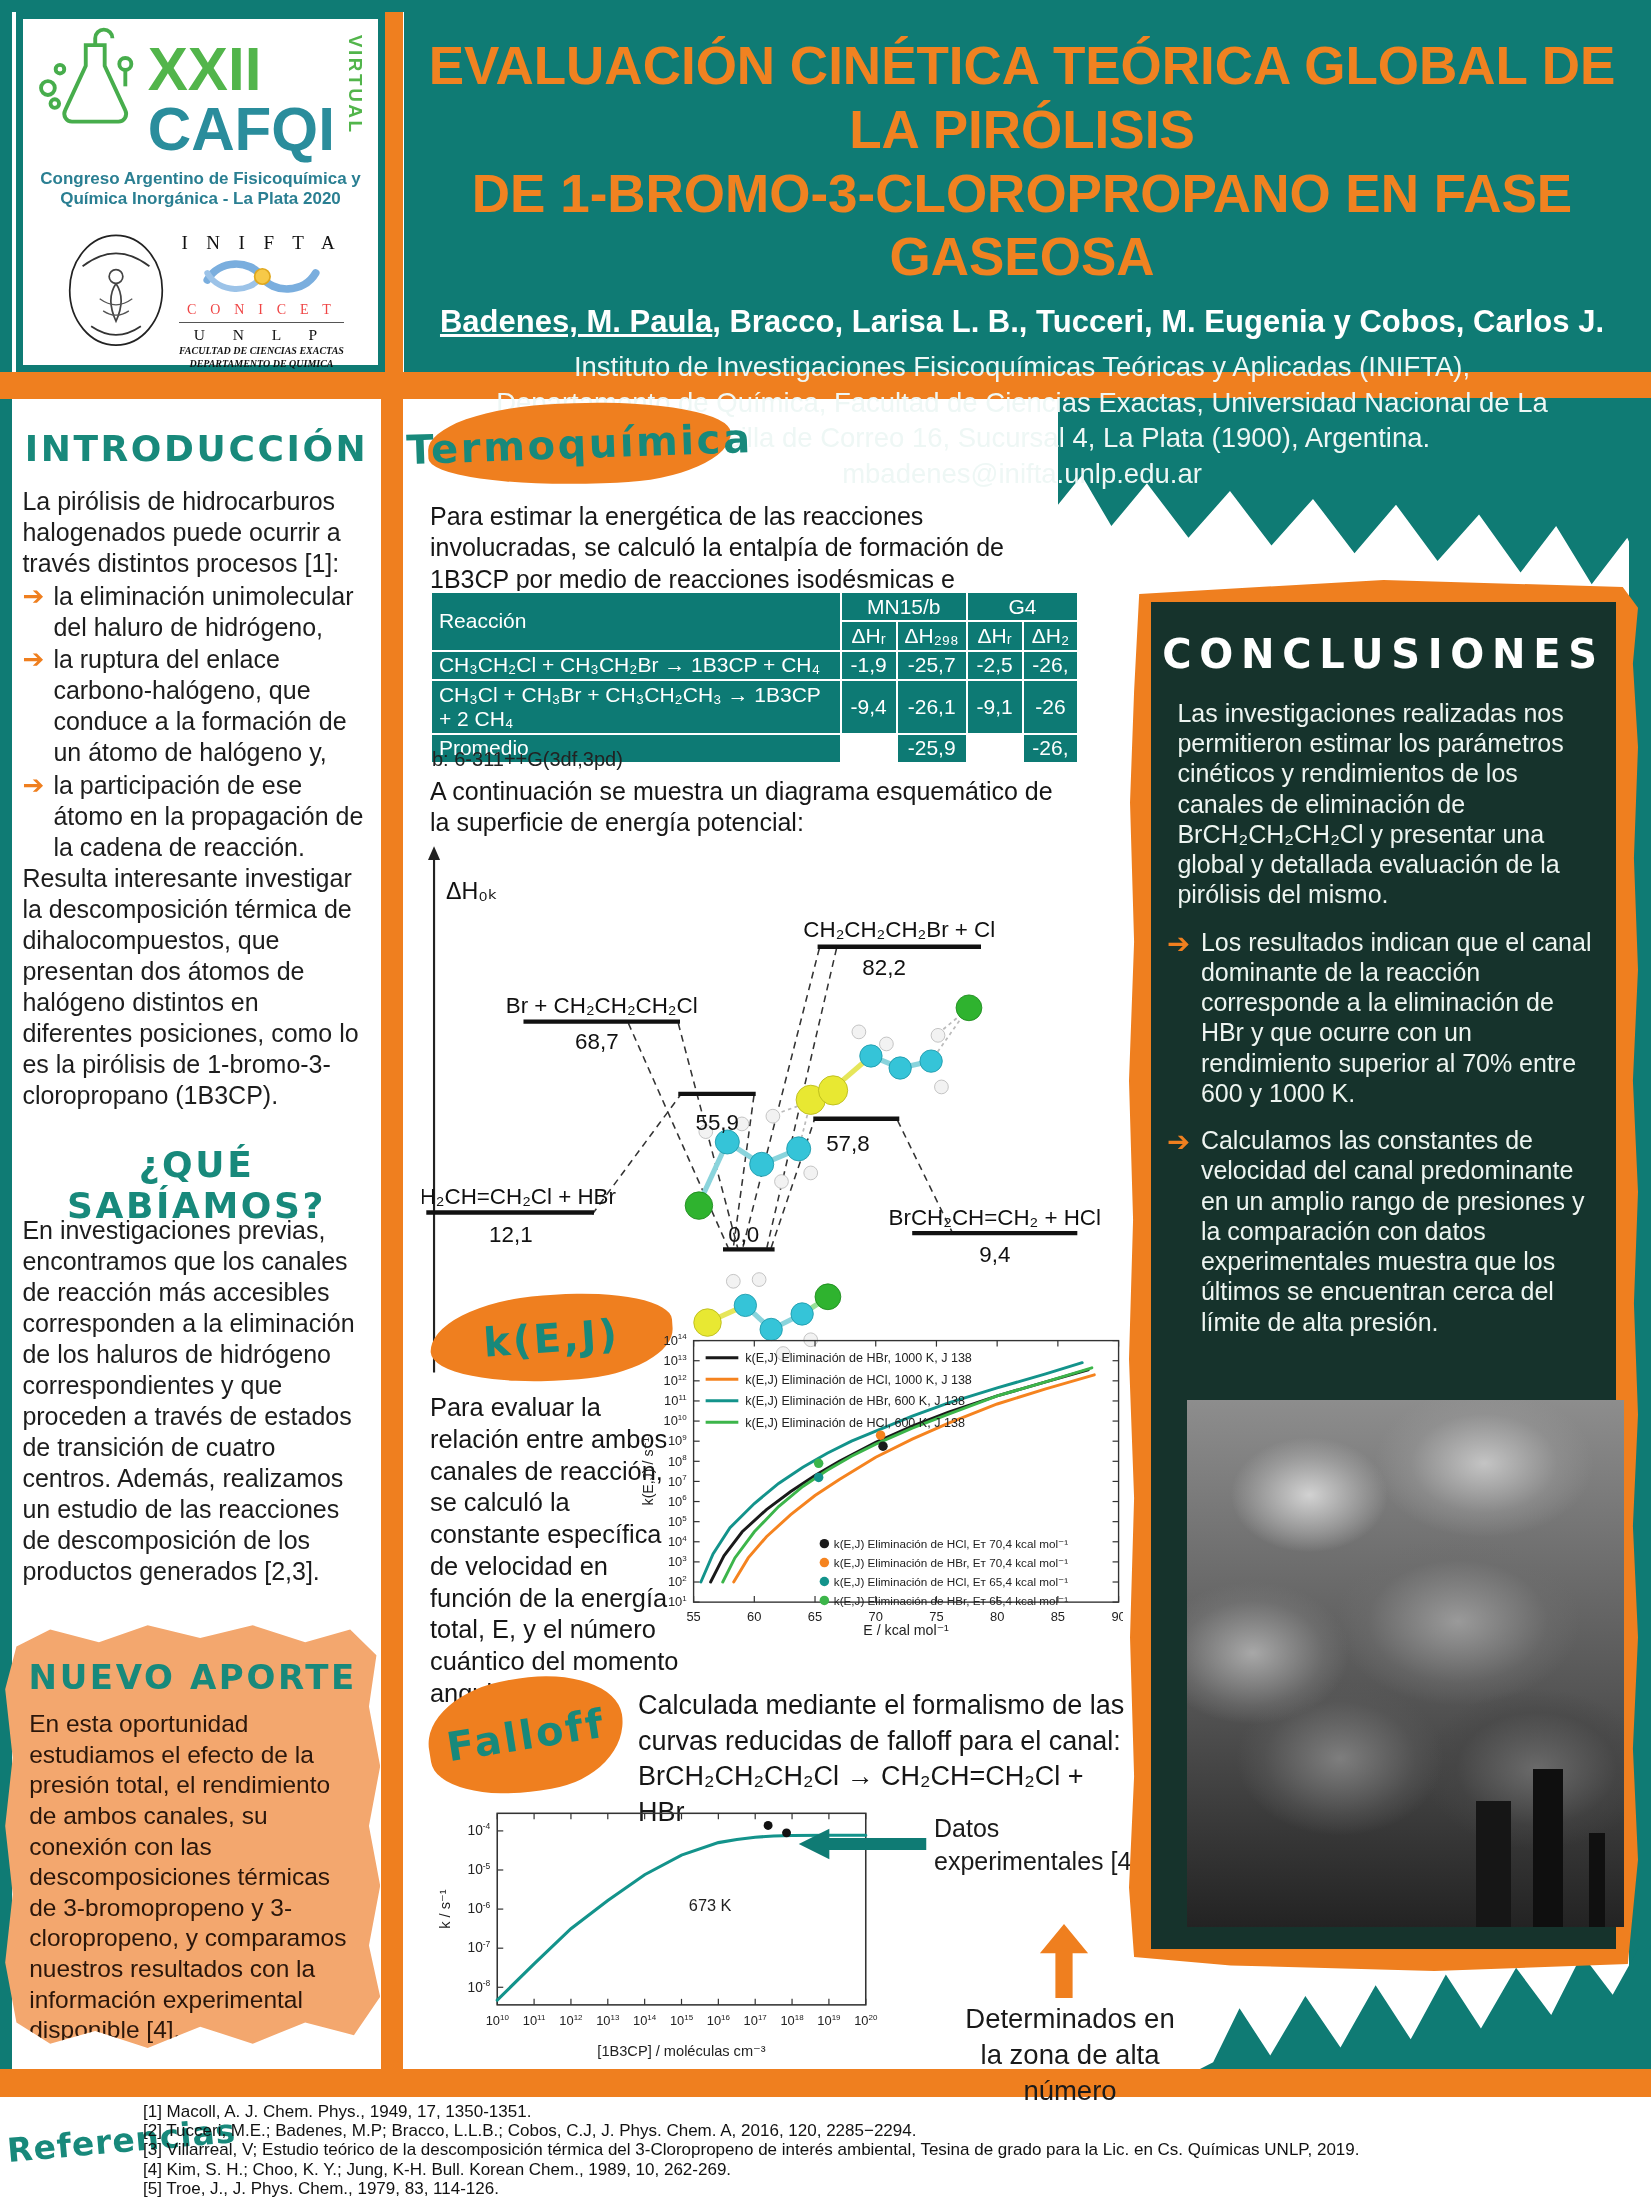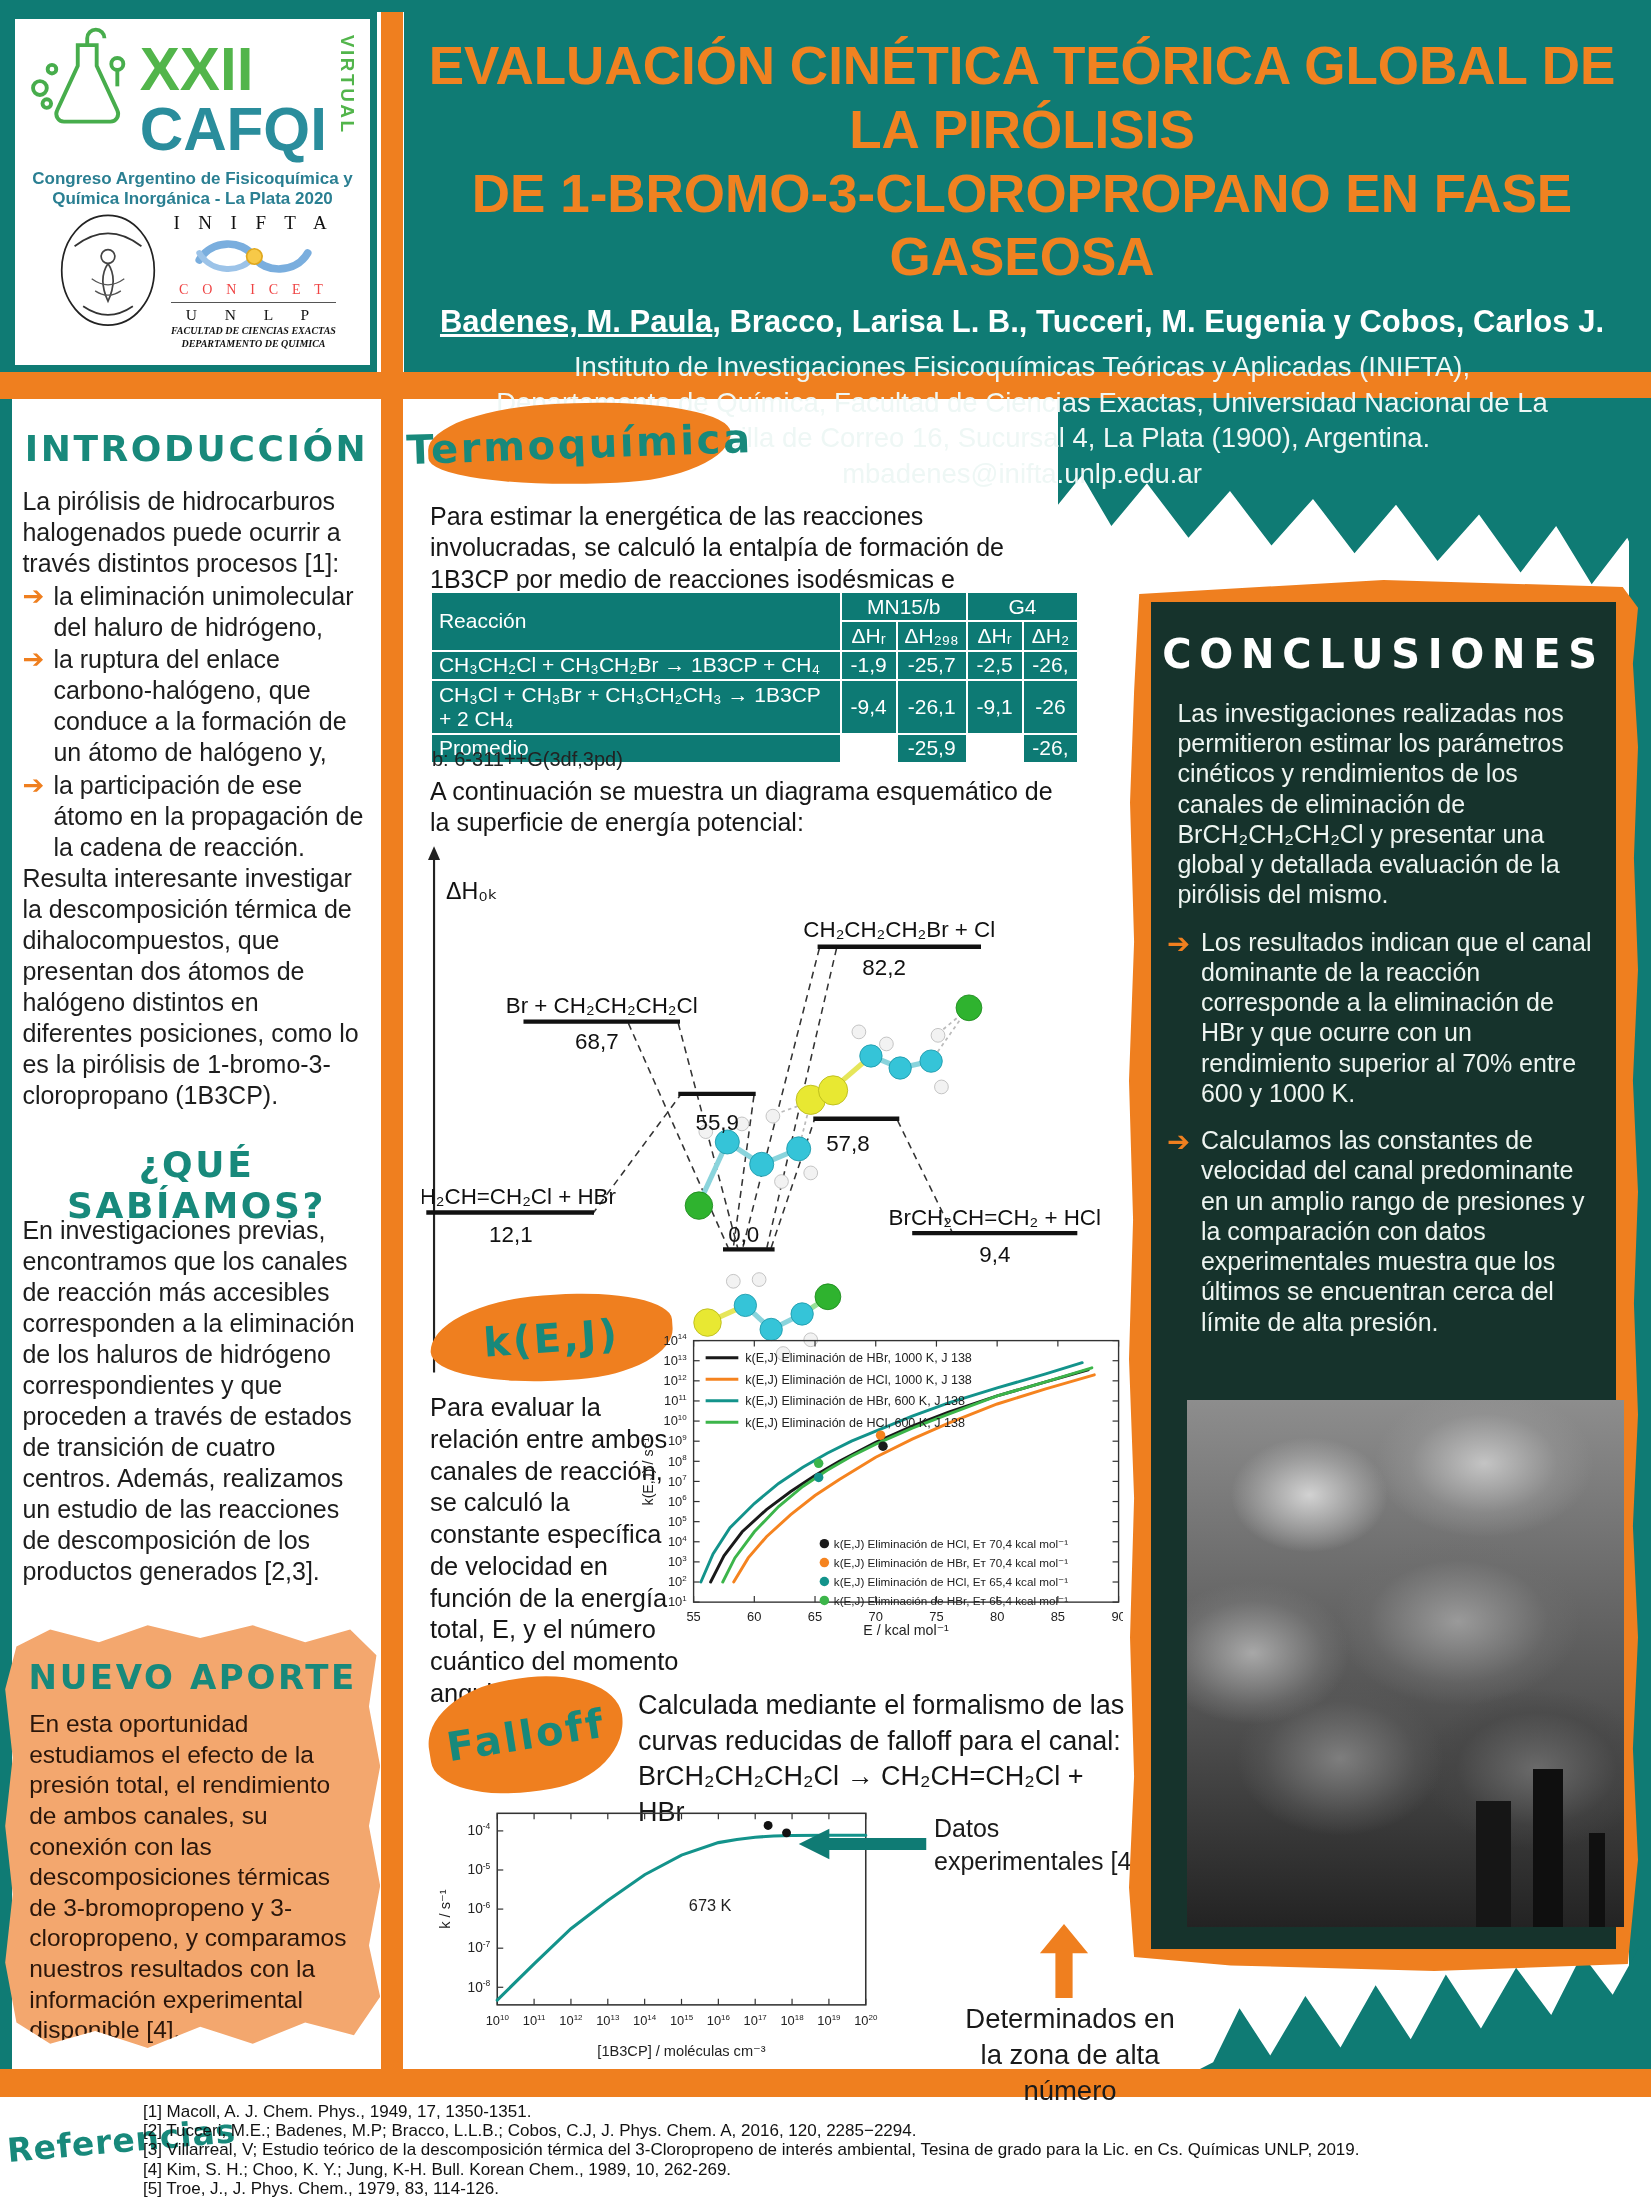--- a/index.html
+++ b/index.html
@@ -3,23 +3,23 @@
 <meta charset="utf-8">
 <style>
   html,body{margin:0;padding:0;background:#888;}
   .poster{position:relative;width:1651px;height:2203px;background:#ffffff;overflow:hidden;
           font-family:"Liberation Sans","DejaVu Sans",sans-serif;color:#1c1c1c;}
   .abs{position:absolute;}
   .teal{background:#0f7b74;}
   .orange{background:#ef7f1f;}
   .hand{font-family:"DejaVu Sans","Liberation Sans",sans-serif;font-weight:bold;color:#18897b;letter-spacing:2.6px;}
   
-  .logo-panel{left:8px;top:12px;width:369px;height:360px;background:#fff;border:7.7px solid #0f7b74;box-sizing:border-box;text-align:center;}
+  .logo-panel{left:16px;top:12px;width:369px;height:360px;background:#fff;border:7.7px solid #0f7b74;box-sizing:border-box;text-align:center;}
   .congress-name{margin:1.7px 12px 0;font-size:17px;font-weight:bold;color:#2a7f92;line-height:1.2;}
-  .logo-bottom{display:flex;justify-content:center;align-items:flex-start;gap:12px;margin-top:3px;padding-left:8px;}
+  .logo-bottom{display:flex;justify-content:center;align-items:flex-start;gap:12px;margin-top:23px;padding-left:8px;}
   .inst-col{text-align:center;}
   .inifta{font-family:"Liberation Serif",serif;font-size:19px;letter-spacing:6.9px;color:#111;}
   .conicet-word{font-family:"Liberation Serif",serif;font-size:14px;letter-spacing:5.2px;color:#ef4444;border-bottom:1.3px solid #555;padding-bottom:3.4px;}
   .unlp-word{font-family:"Liberation Serif",serif;font-size:15.5px;letter-spacing:12px;color:#111;margin-top:3.4px;}
   .fac-line{font-family:"Liberation Serif",serif;font-size:10px;font-weight:bold;font-style:italic;color:#111;line-height:1.3;}
   .head-main{left:404px;top:12px;width:1236px;height:360px;background:#0f7b74;text-align:center;}
   .head-title{margin-top:22.4px;font-size:53px;font-weight:bold;color:#f08221;line-height:1.2;}
   .head-authors{margin-top:15.5px;font-size:31px;color:#fff;font-weight:bold;}
   .head-authors .ul{text-decoration:underline;}
   .head-aff{margin:8.6px 82px 0;font-size:27.5px;color:#eef7f5;line-height:1.3;}

